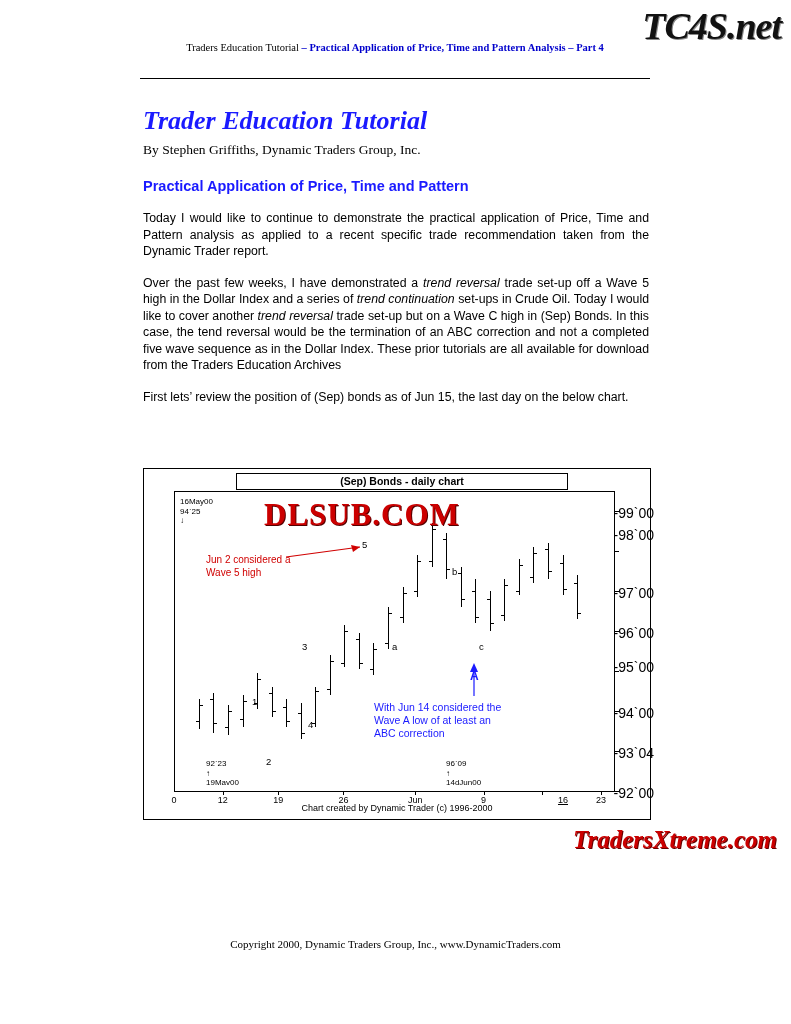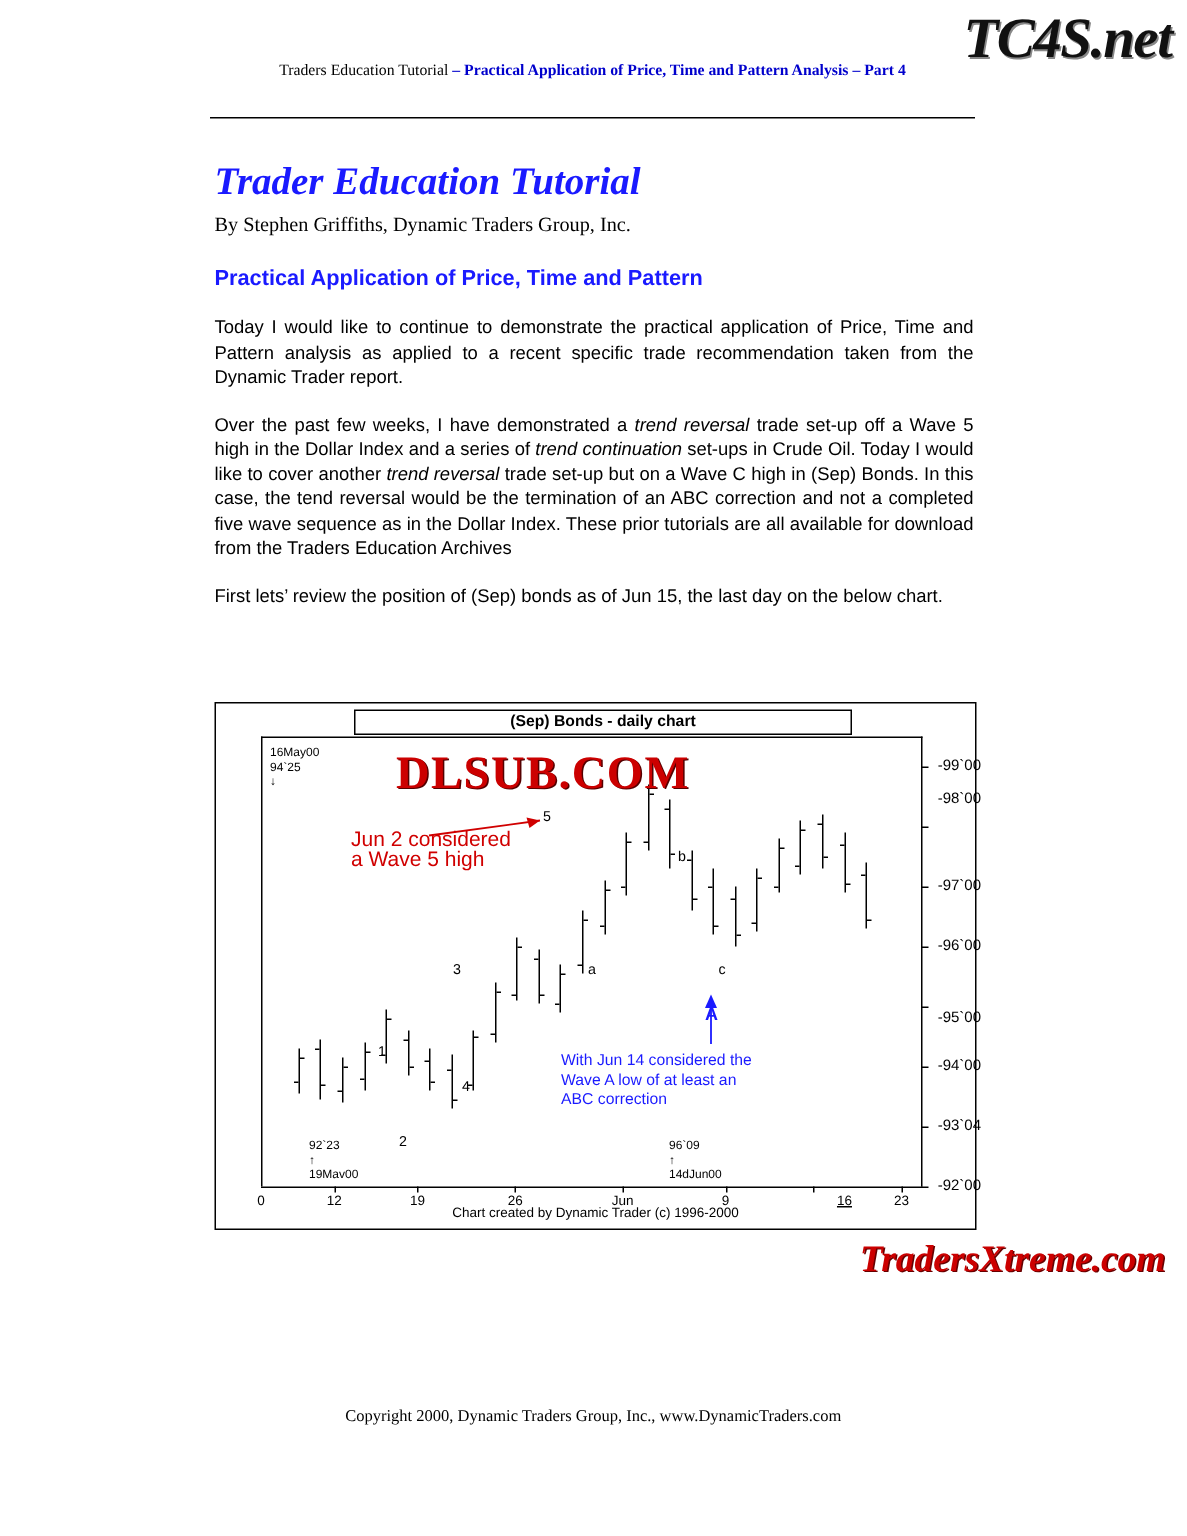--- a/index.html
+++ b/index.html
@@ -64,39 +64,39 @@
     font-size:10.5px;font-weight:bold;text-align:center;line-height:15px;
     color:#000;background:#fff;
   }
   .plot{
     position:absolute;left:30px;top:22px;width:478px;height:300px;
   }
   .axis-line{position:absolute;background:#000;}
   .ylabel{
     position:absolute;right:4px;
     font-family:"Liberation Sans", sans-serif;
-    font-size:10px;color:#000;
+    font-size:14px;color:#000;
     text-align:left;white-space:nowrap;
   }
   .ytick{position:absolute;background:#000;height:1px;width:5px;}
   .xlabel{
     position:absolute;
     font-family:"Liberation Sans", sans-serif;
     font-size:9px;color:#000;text-align:center;
   }
   .bar{position:absolute;background:#000;width:1px;}
   .tickl{position:absolute;background:#000;height:1px;width:3px;}
   .tickr{position:absolute;background:#000;height:1px;width:3px;}
   .wlabel{
     position:absolute;font-family:"Liberation Sans", sans-serif;
     font-size:9.5px;color:#000;font-weight:normal;
   }
   .annot-red{
     position:absolute;font-family:"Liberation Sans", sans-serif;
-    font-size:14px;color:#d00000;line-height:13px;margin-left:28px;
+    font-size:10px;color:#d00000;line-height:13px;
   }
   .annot-blue{
     position:absolute;font-family:"Liberation Sans", sans-serif;
     font-size:10.5px;color:#1a1aff;line-height:13px;
   }
   .annot-blue-big{
     position:absolute;font-family:"Liberation Sans", sans-serif;
     font-size:12px;font-weight:bold;color:#1a1aff;
   }
   .small-note{
@@ -166,21 +166,21 @@
         <div class="axis-line" style="left: 0px; top: 0px; width: 441px; height: 1px;"></div>
         <div class="ytick" style="left: 440px; top: 20px;"></div>
         <div class="ylabel" style="top: 14px; right: -2px;">-99`00</div>
         <div class="ytick" style="left: 440px; top: 60px;"></div>
         <div class="ylabel" style="top: 36px; right: -2px;">-98`00</div>
         <div class="ytick" style="left: 440px; top: 100px;"></div>
         <div class="ylabel" style="top: 94px; right: -2px;">-97`00</div>
         <div class="ytick" style="left: 440px; top: 140px;"></div>
         <div class="ylabel" style="top: 134px; right: -2px;">-96`00</div>
         <div class="ytick" style="left: 440px; top: 180px;"></div>
-        <div class="ylabel" style="top: 182px; right: -2px;">-95`00</div>
+        <div class="ylabel" style="top: 168px; right: -2px;">-95`00</div>
         <div class="ytick" style="left: 440px; top: 220px;"></div>
         <div class="ylabel" style="top: 214px; right: -2px;">-94`00</div>
         <div class="ytick" style="left: 440px; top: 260px;"></div>
         <div class="ylabel" style="top: 254px; right: -2px;">-93`04</div>
         <div class="ytick" style="left: 440px; top: 300px;"></div>
         <div class="ylabel" style="top: 294px; right: -2px;">-92`00</div>
         <div class="xlabel" style="left: -10px; top: 304px; width: 20px;">0</div>
         <div class="xlabel" style="left: 38.8889px; top: 304px; width: 20px;">12</div>
         <div class="axis-line" style="left: 48.8889px; top: 300px; width: 1px; height: 4px;"></div>
         <div class="xlabel" style="left: 94.2963px; top: 304px; width: 20px;">19</div>

